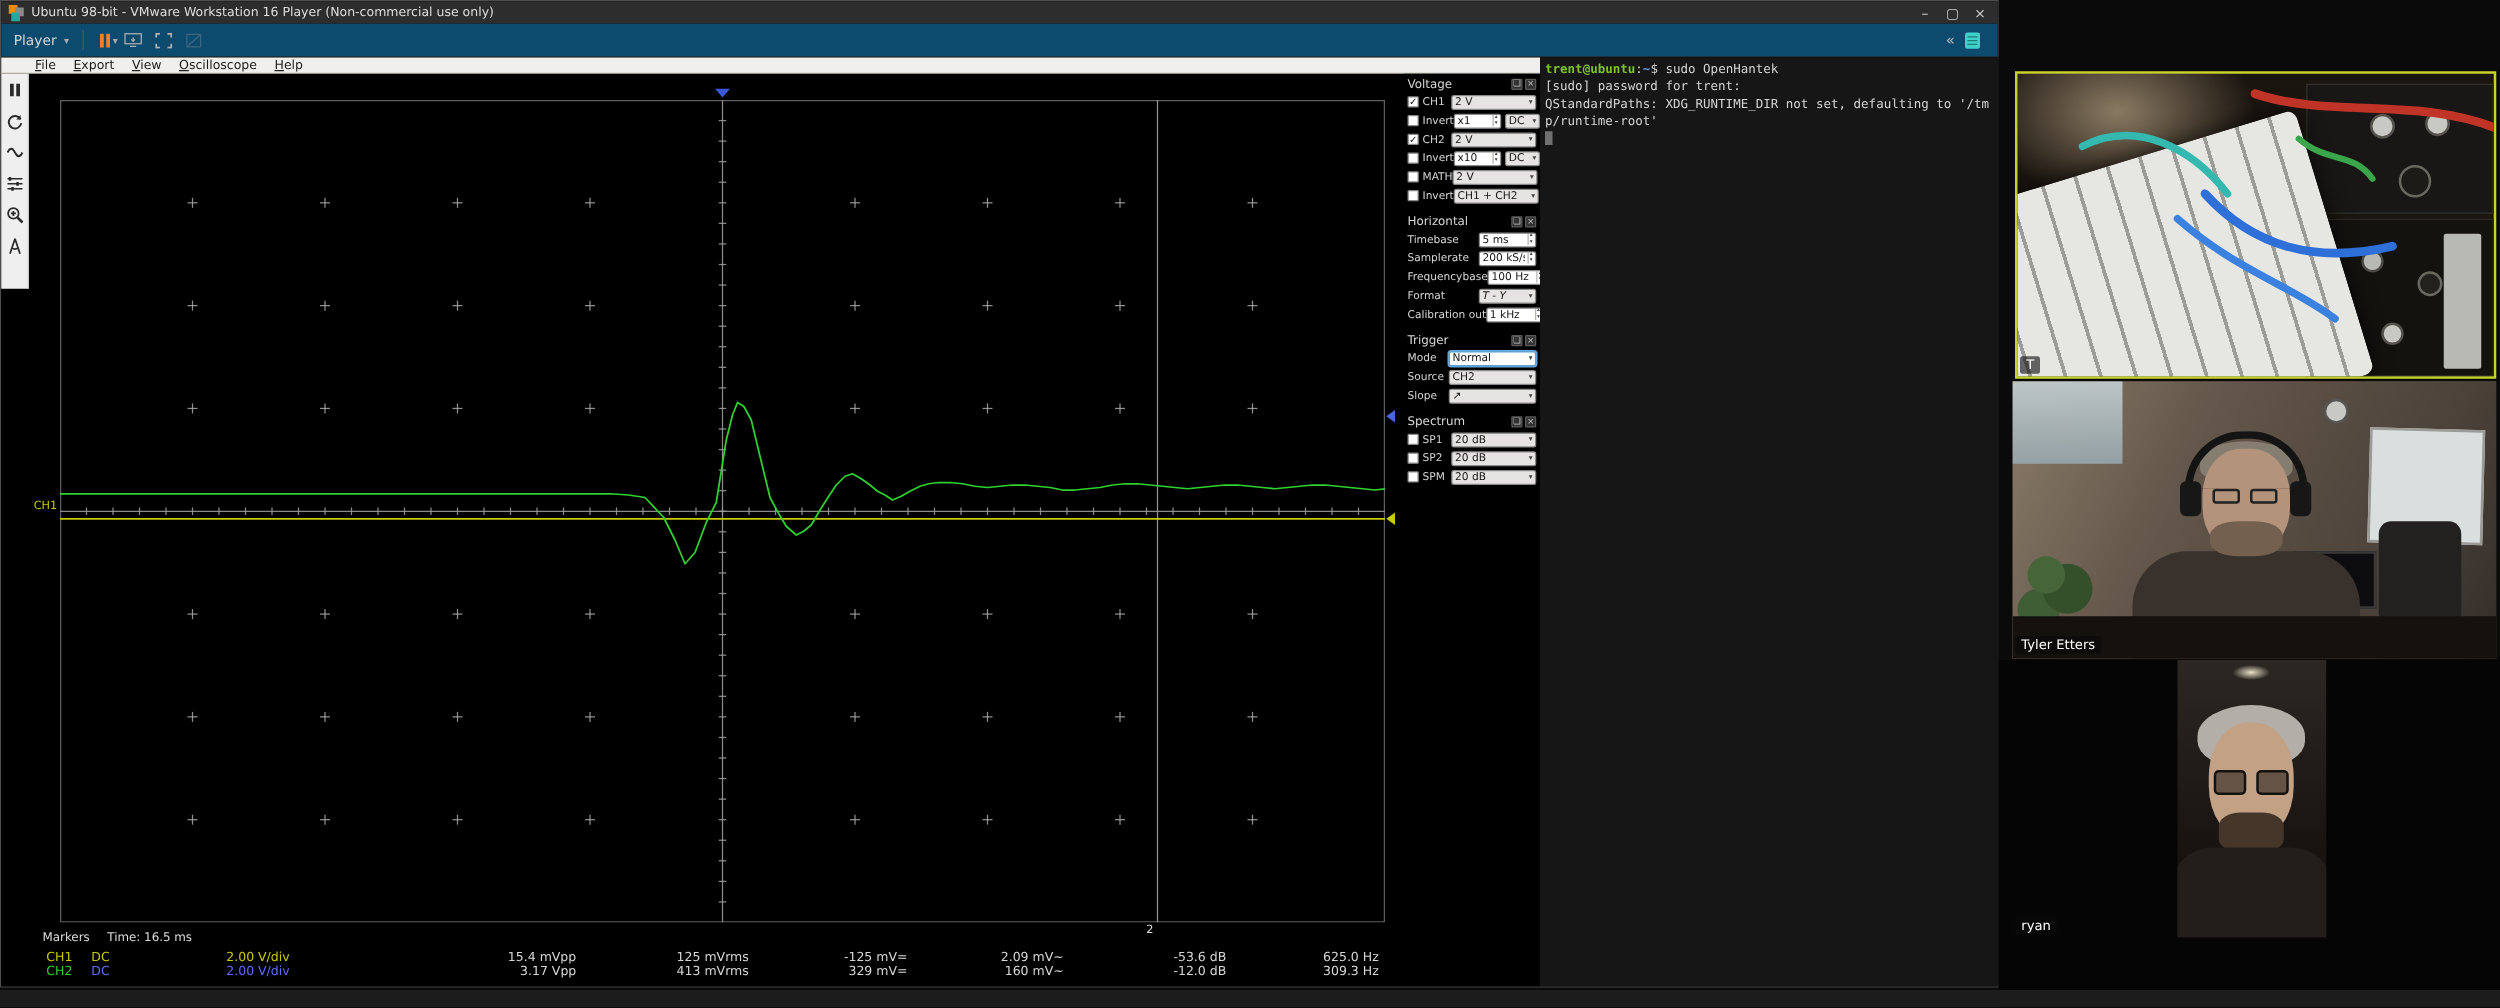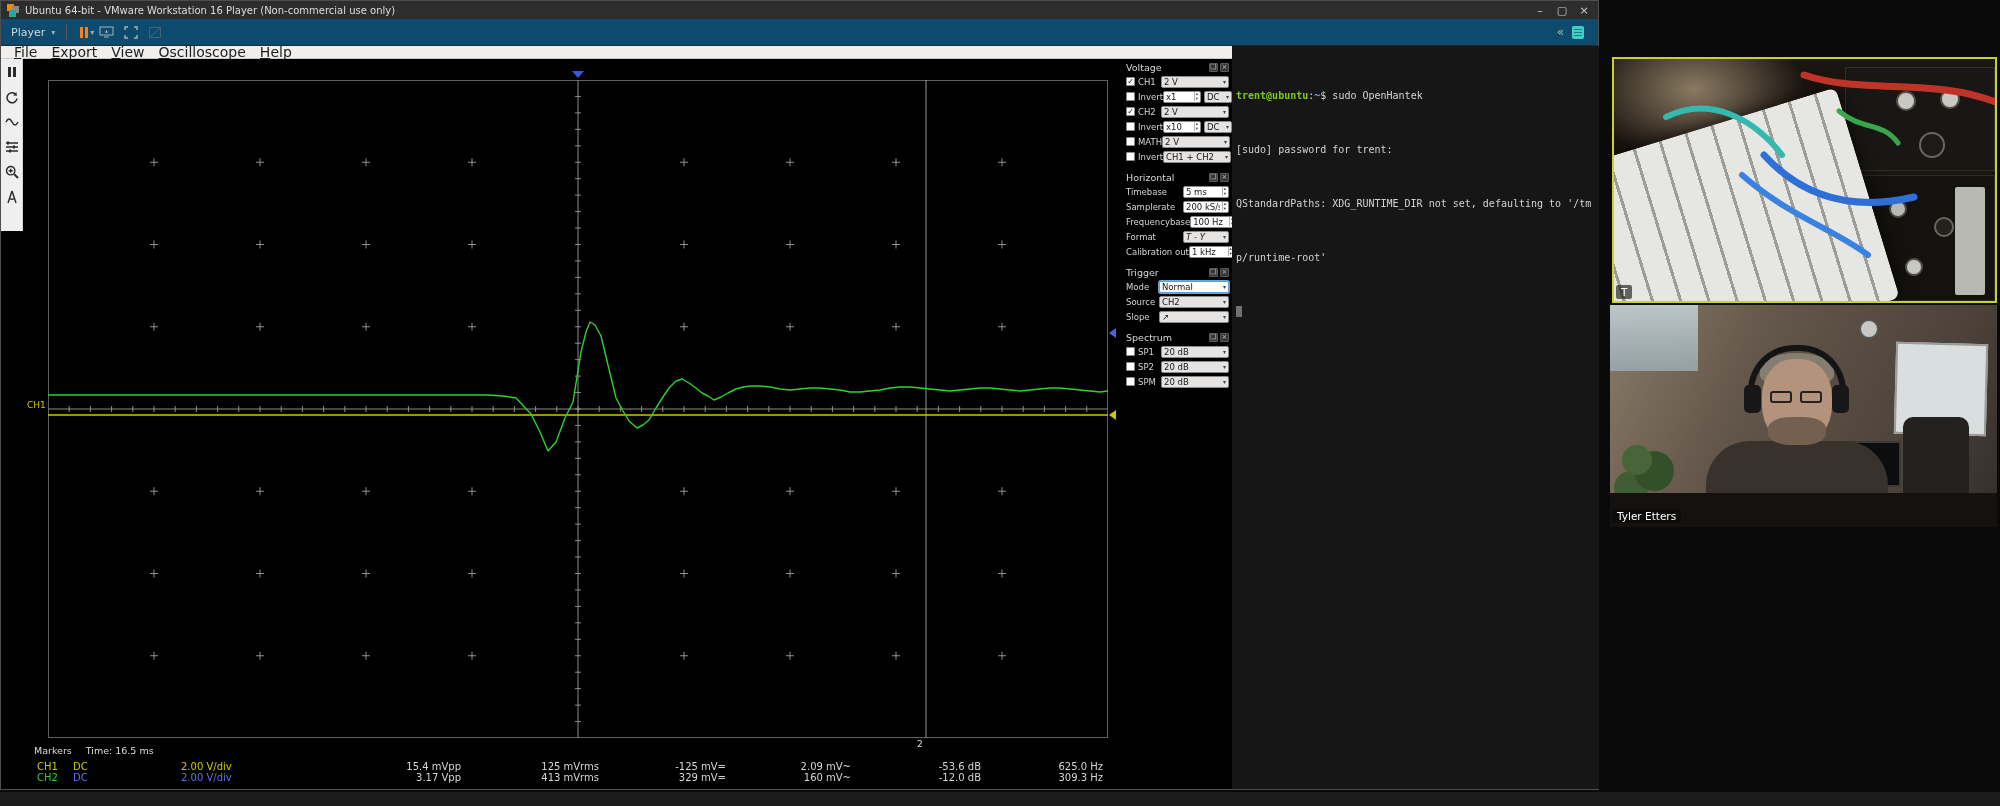--- a/index.html
+++ b/index.html
@@ -31,21 +31,21 @@
   .tb-caret{color:#aaa;font-size:8px;margin-left:2px;}
   .tb-ico{margin:0 5px;opacity:.9;display:flex;align-items:center;}
   .tb-right{margin-left:auto;display:flex;align-items:center;gap:8px;margin-right:8px;}
   .lib-icon{width:12px;height:13px;background:#3fd0c9;border-radius:2px;position:relative;}
   .lib-icon i{position:absolute;left:2px;right:2px;height:1px;background:#1d7d78;}
 
   
   .scope-app{position:absolute;left:0;top:45px;width:1231px;height:743px;background:#000;}
   .menubar{position:absolute;left:0;top:0;width:1231px;height:13px;background:#f1efed;
            border-bottom:1px solid #cfc9c4;display:flex;align-items:center;
-           font-size:14px;color:#1c1c1c;padding-left:6px;gap:0;}
+           font-size:10px;color:#1c1c1c;padding-left:20px;gap:0;}
   .mitem{padding:0 7px;cursor:default;}
   .scope-body{position:absolute;left:0;top:13px;width:1231px;height:728px;background:#000;}
   .left-tools{position:absolute;left:0;top:0;width:22px;height:172px;background:#efefef;
               border-right:1px solid #d2d2d2;display:flex;flex-direction:column;
               align-items:center;padding-top:3px;gap:5px;}
   .ltool{width:18px;height:20px;display:flex;align-items:center;justify-content:center;}
   .scope-topbar{position:absolute;left:22px;right:0;top:0;height:13px;font-size:9.5px;}
   .tr-badge{position:absolute;left:4px;top:1px;background:#c40000;color:#fff;
             padding:0 2px;font-size:8.5px;border-radius:1px;}
   .trig-status{position:absolute;left:25px;top:1px;color:#2fd12f;}
@@ -88,21 +88,21 @@
   .combo .cval,.spin .sval{flex:1;white-space:nowrap;overflow:hidden;}
   .combo .caret{font-size:6px;color:#444;margin-left:2px;}
   .spinbtns{display:flex;flex-direction:column;font-size:4.5px;line-height:4.5px;color:#444;
             border-left:1px solid #b5b1ad;padding-left:1px;margin-left:2px;}
   .combo.focused{background:#fff;border-color:#5a9fd4;box-shadow:0 0 0 1px #6aa8dd;}
 
   
   .terminal{position:absolute;left:1231px;top:45px;width:368px;height:743px;background:#161616;
             font-family:"DejaVu Sans Mono",monospace;font-size:10px;line-height:14px;
             color:#d4d4d4;padding:3px 4px;white-space:pre;overflow:hidden;}
-  .tline{height:14px;margin-top:40px;}
+  .tline{height:14px;}
   .tcursor{display:inline-block;width:6px;height:11px;background:#707070;vertical-align:-2px;}
 
   
   .video-panel{position:absolute;left:1599px;top:0;width:401px;height:806px;background:#0a0a0a;}
   .vlabel{position:absolute;background:rgba(10,10,10,.6);color:#fff;font-size:10.5px;
           padding:1px 5px;border-radius:2px;z-index:5;}
   .feed1{position:absolute;left:13px;top:57px;width:385px;height:246px;
          border:2px solid #c6d32c;background:#1b1510;overflow:hidden;}
   .feed2{position:absolute;left:11px;top:305px;width:387px;height:222px;
          background:#55493e;overflow:hidden;}
@@ -168,21 +168,21 @@
 <div class="screen">
 
   <div class="vmw-window">
 
     <div class="titlebar">
       <span class="vmw-logo">
           <i></i>
           <i></i>
           <i></i>
         </span>
-      <span class="title-text">Ubuntu 64-bit - VMware Workstation 16 Player (Non-commercial use only)</span>
+      <span class="title-text">Ubuntu 98-bit - VMware Workstation 16 Player (Non-commercial use only)</span>
       <span class="win-btns">
         <span class="win-btn">–</span>
         <span class="win-btn">▢</span>
         <span class="win-btn">×</span>
       </span>
     </div>
 
     <div class="toolbar">
       <span class="player-menu">
         <span>Player</span>
@@ -784,16 +784,30 @@
       </div>
       <div class="f2-plant">
         <i style="left:0;bottom:0;width:34px;height:34px"></i>
         <i style="left:20px;bottom:14px;width:40px;height:40px;background:#33502b"></i>
         <i style="left:8px;bottom:30px;width:30px;height:30px;background:#46663a"></i>
       </div>
       <div class="f2-desk"></div>
       <span class="vlabel" style="left:2px;top:204px;">Tyler Etters</span>
     </div>
 
+    <div class="feed3">
+      <div class="f3-video">
+        <span class="f3-light"></span>
+        <div class="f3-hair"></div>
+        <div class="f3-face"></div>
+        <div class="f3-glasses">
+            <i style="left:0"></i>
+            <i style="left:34px"></i>
+          </div>
+        <div class="f3-beard"></div>
+        <div class="f3-body"></div>
+      </div>
+      <span class="vlabel" style="left:13px;top:206px;">ryan</span>
+    </div>
   </div>
 
   <div class="bottom-strip"></div>
 </div>
 
 </body></html>

